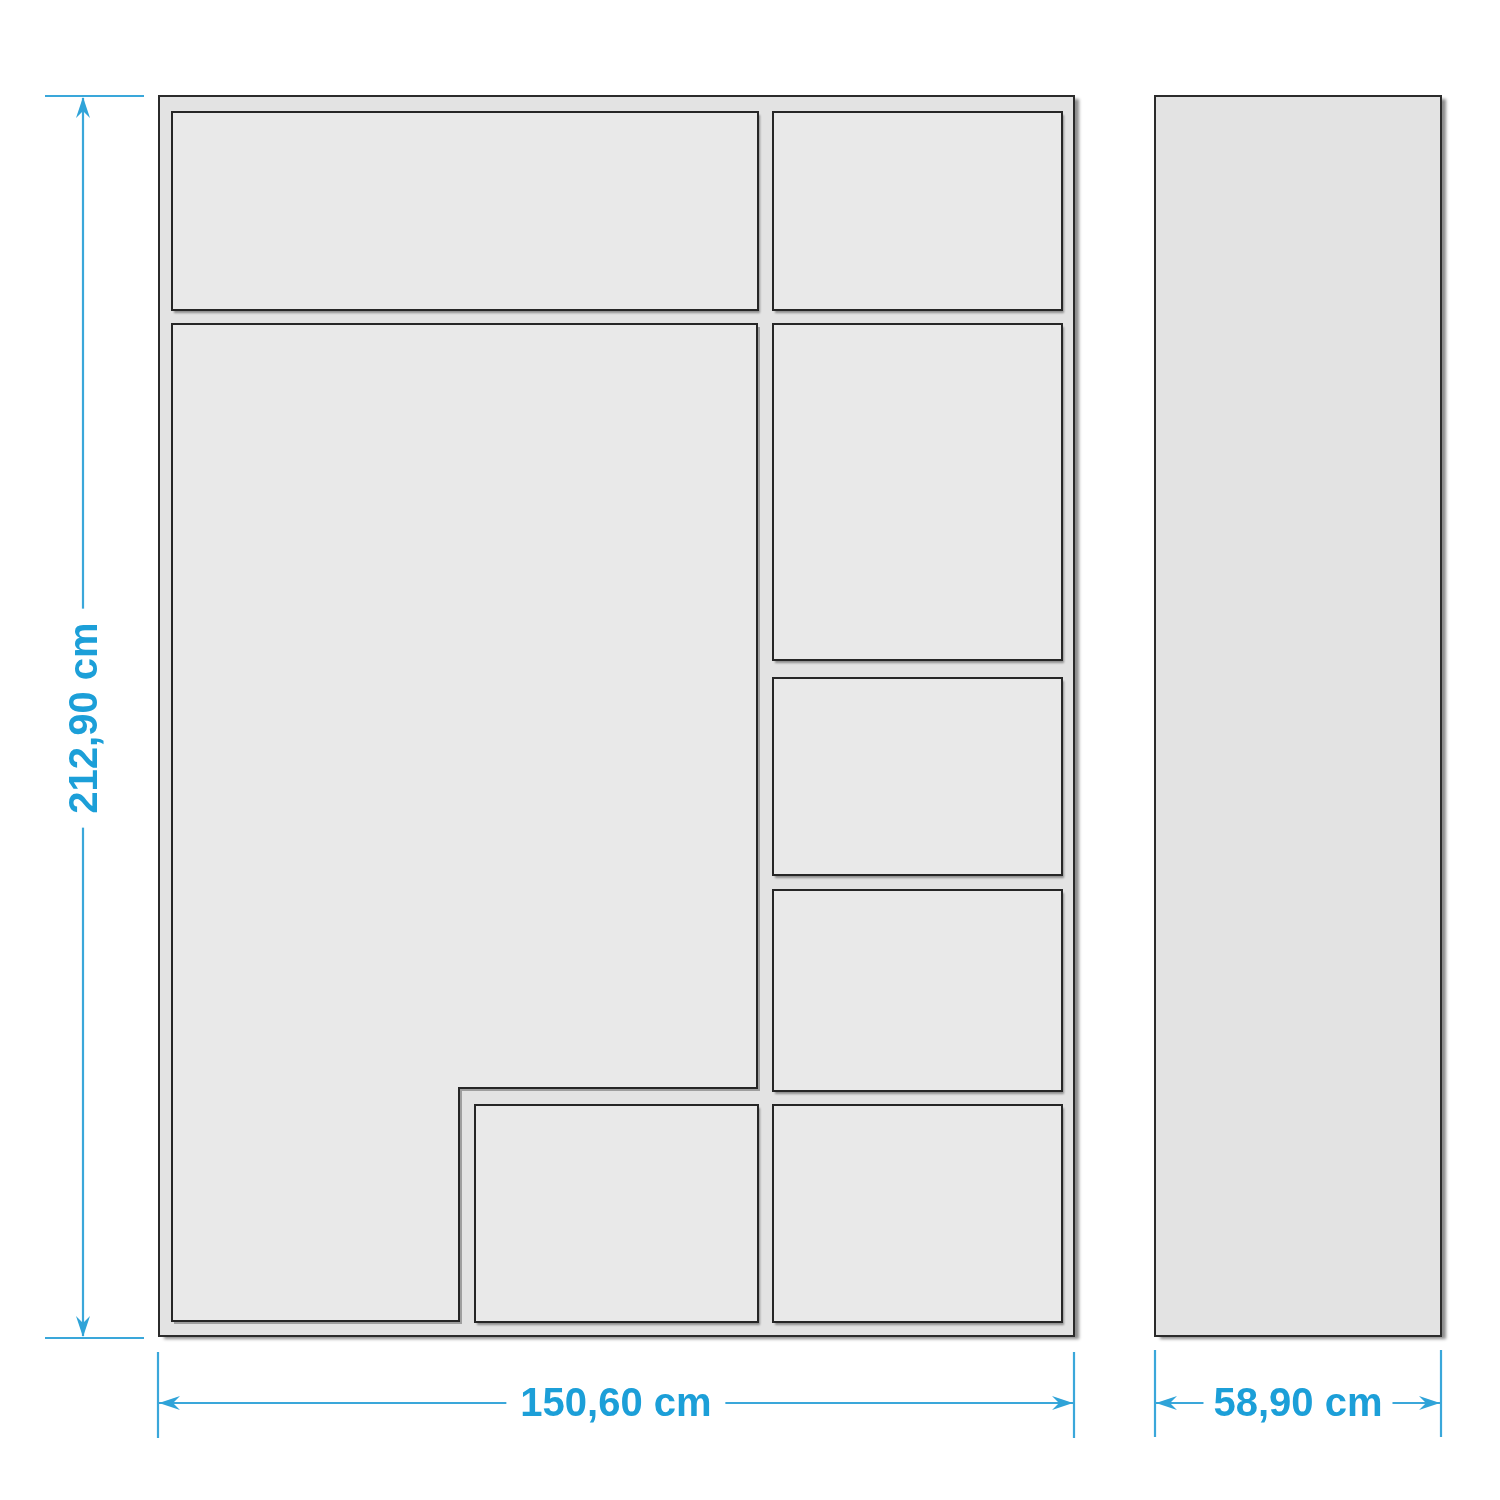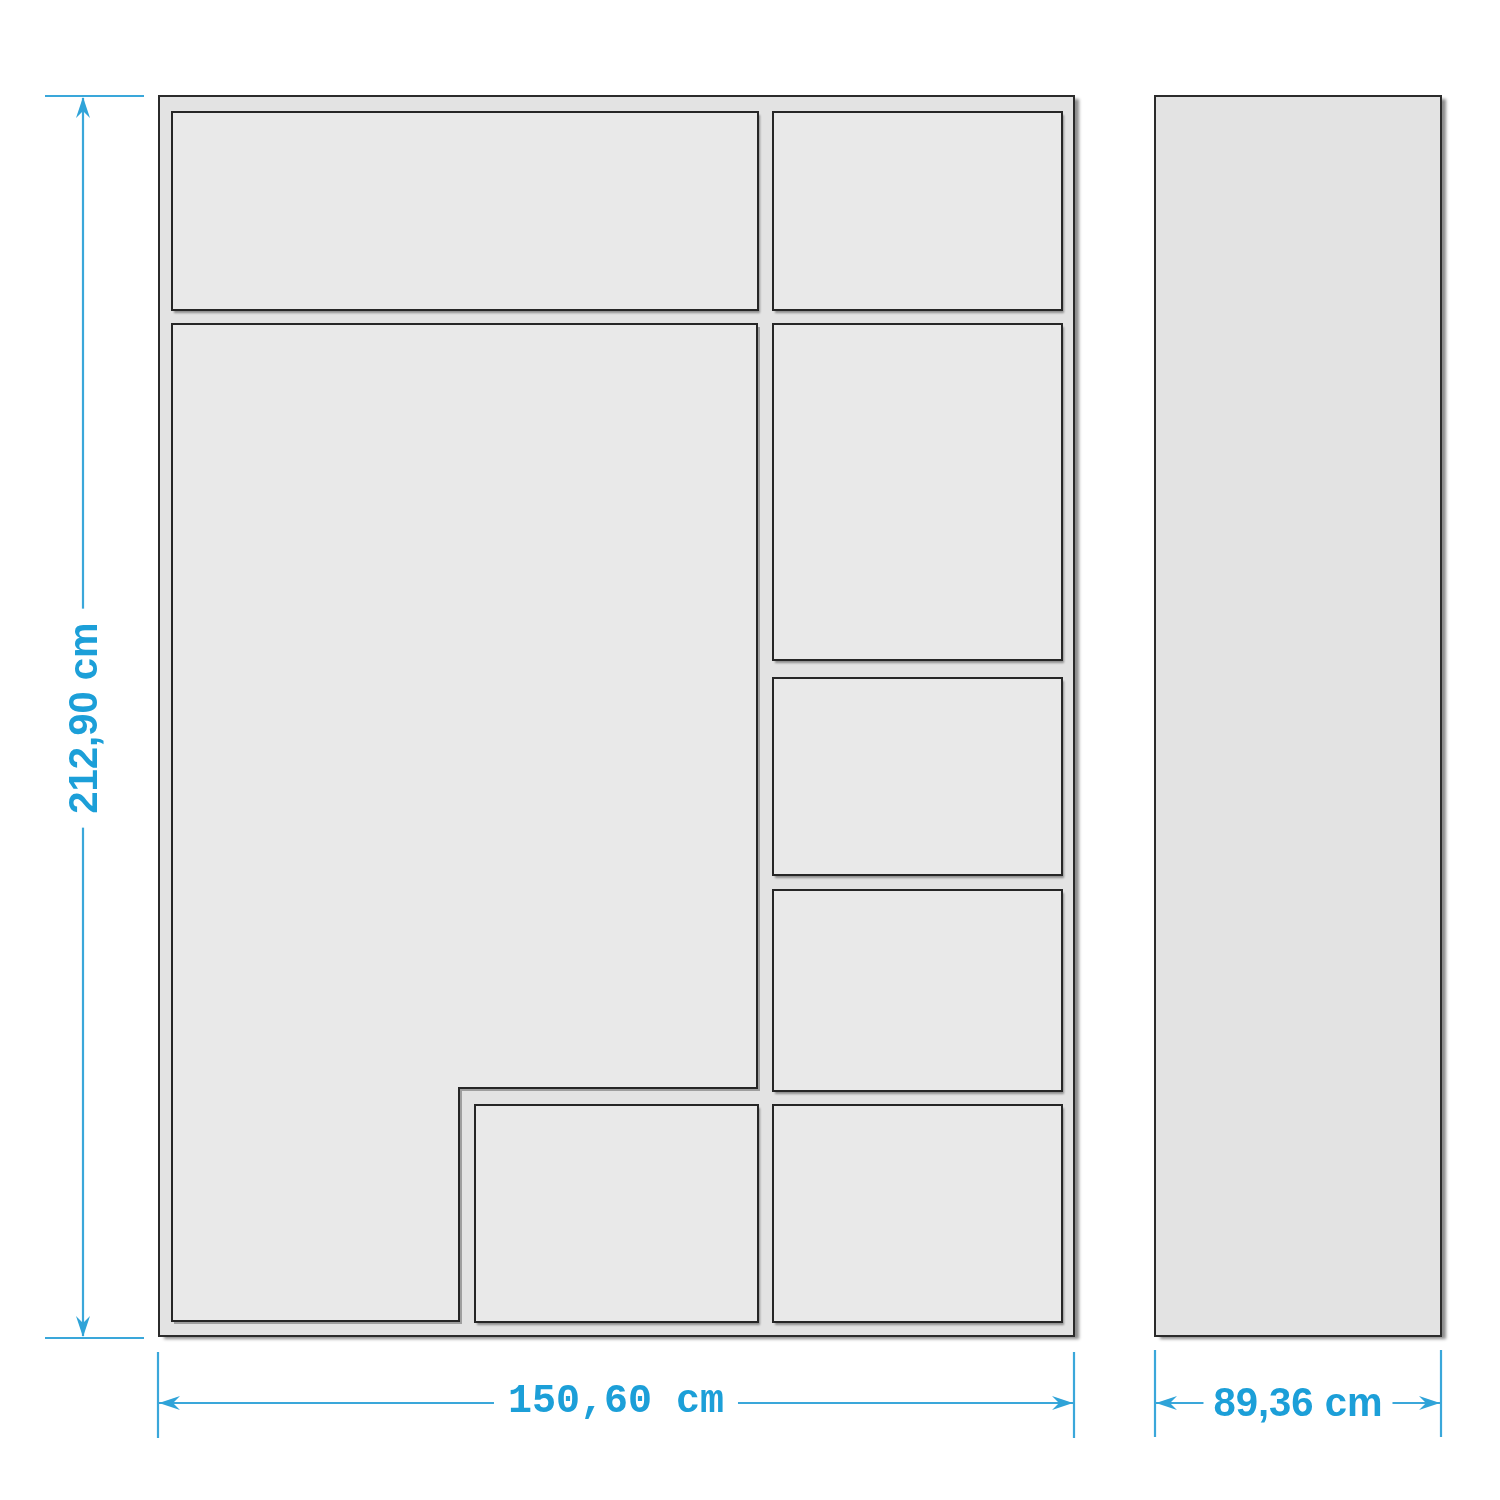--- a/index.html
+++ b/index.html
@@ -101,17 +101,17 @@
       <polygon points="83,1337 76,1316 83,1323 90,1316"></polygon>
       <polygon points="159,1403 180,1396 173,1403 180,1410"></polygon>
       <polygon points="1073,1403 1052,1396 1059,1403 1052,1410"></polygon>
       <polygon points="1156,1403 1177,1396 1170,1403 1177,1410"></polygon>
       <polygon points="1440,1403 1419,1396 1426,1403 1419,1410"></polygon>
     </g>
   </svg>
 
   <span class="dim-label vertical" style="left:83px; top:718px;">212,90 cm</span>
 
-  <span class="dim-label horizontal" style="left:616px; top:1402px;font-family:Liberation Mono, monospace;">150,60 cm</span>
+  <span class="dim-label horizontal" style="left:616px; top:1402px;">150,60 cm</span>
 
-  <span class="dim-label horizontal" style="left:1298px; top:1402px; padding:2px 10px;">89,36 cm</span>
+  <span class="dim-label horizontal" style="left:1298px; top:1402px; padding:2px 10px;">58,90 cm</span>
 
 </div>
 
 </body></html>

